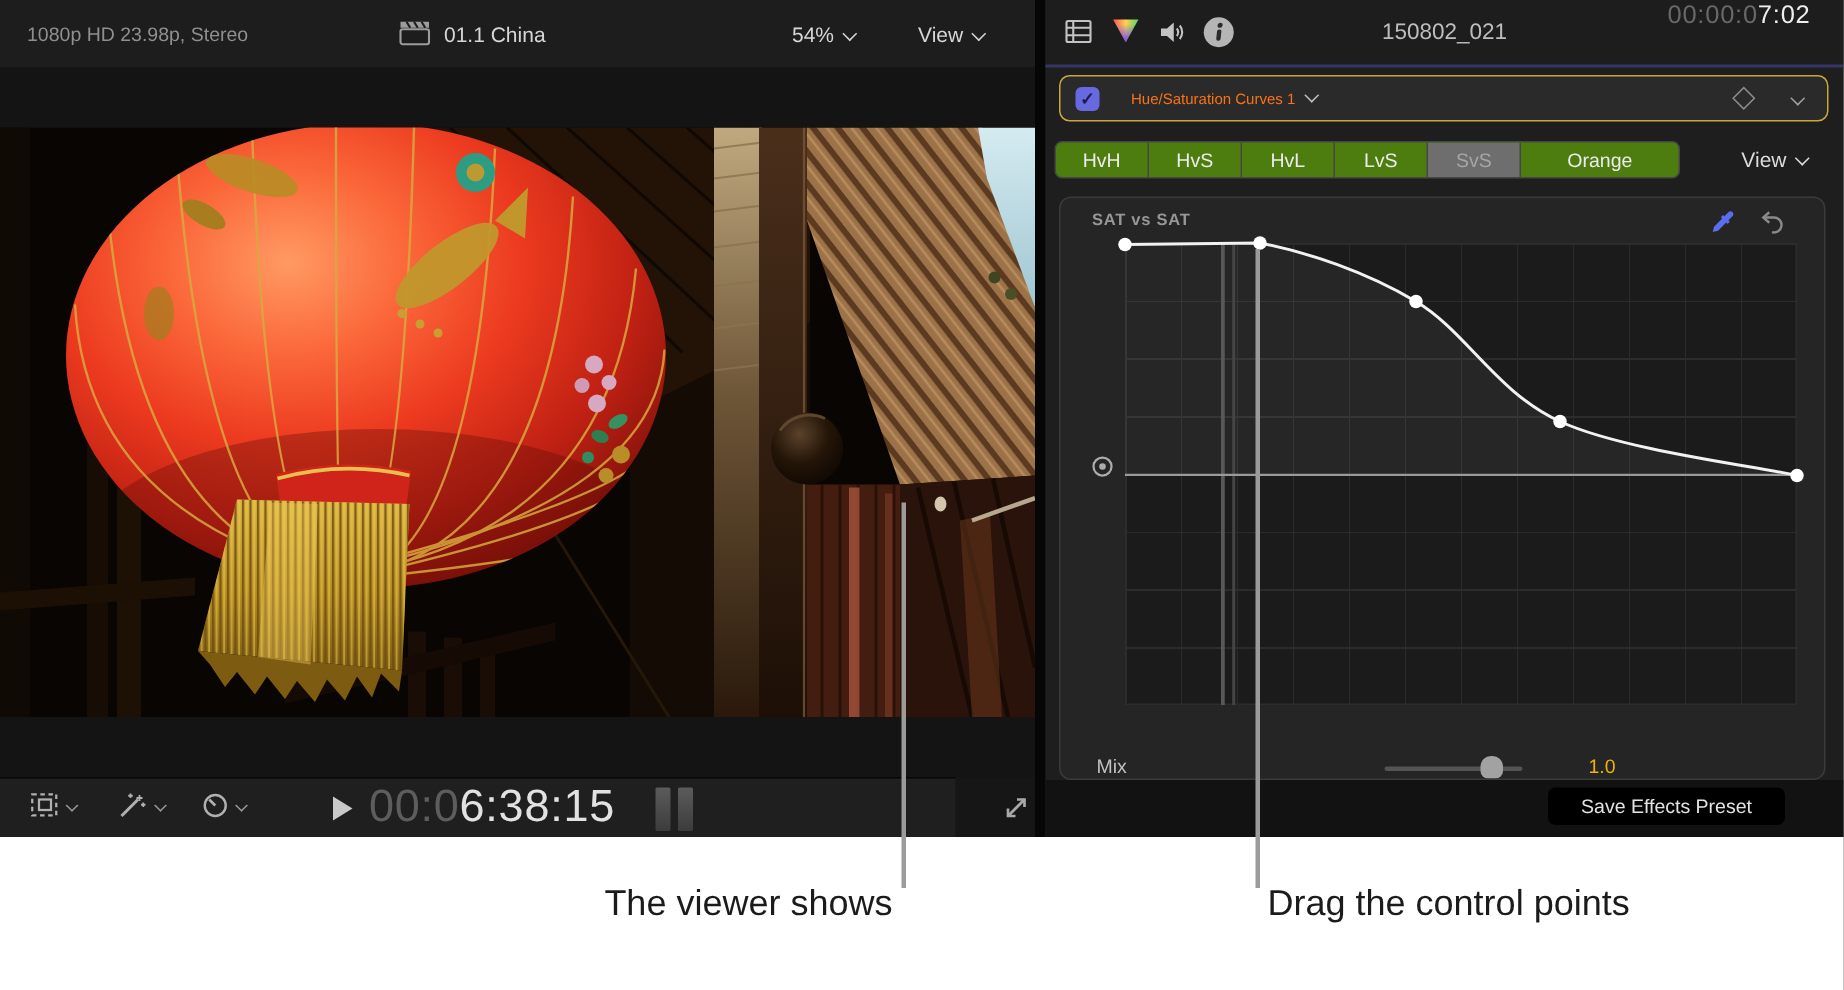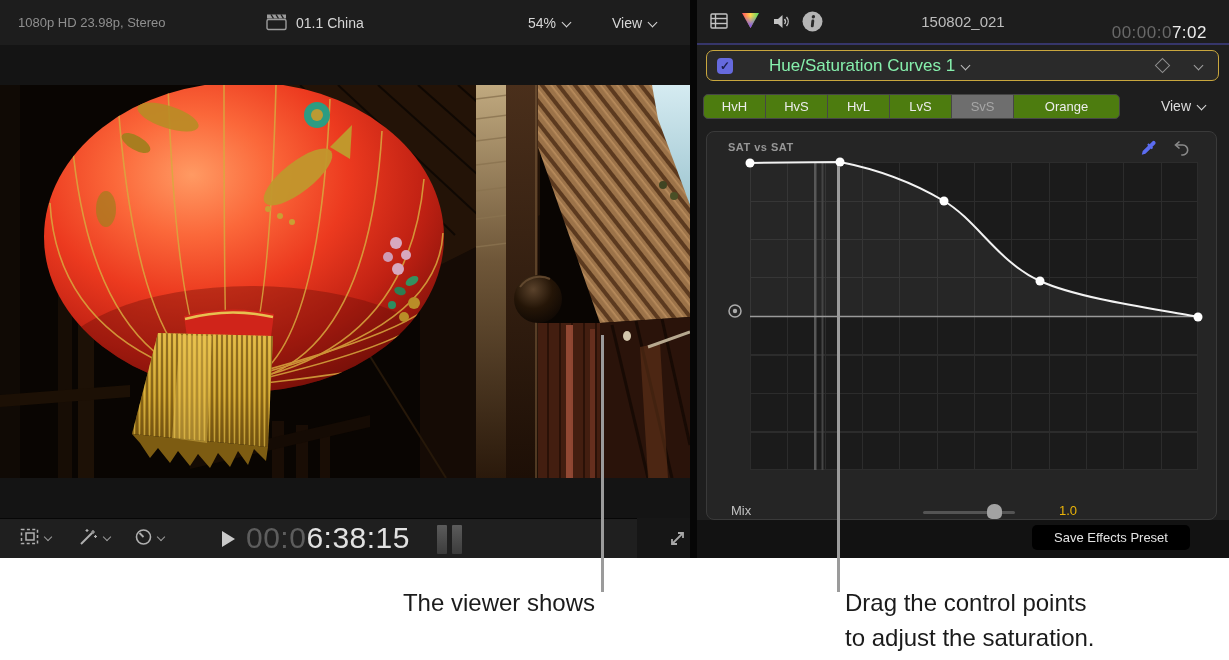--- a/index.html
+++ b/index.html
@@ -24,27 +24,27 @@
   .meter{position:absolute;top:6px;width:10px;height:29px;background:linear-gradient(#5b5b5b,#3c3c3c);border-radius:1px}
 
   
   #divider{position:absolute;left:690px;top:0;width:7px;height:558px;background:#060606}
 
   
   #inspector{position:absolute;left:697px;top:0;width:532px;height:558px;background:#1e1e1e}
   #inspector .topbar{height:43px}
   #indigo-line{position:absolute;left:0;top:43px;width:532px;height:2px;background:#36366a}
   #i-clipname{position:absolute;left:0;right:0;top:0;height:43px;display:flex;align-items:center;justify-content:center;color:#bdbdbd;font-size:15px}
-  #i-tc{position:absolute;right:22px;top:0;height:43px;display:flex;align-items:flex-end;font-size:17px}
+  #i-tc{position:absolute;right:22px;top:0;height:43px;display:flex;align-items:flex-start;font-size:17px}
   #i-tc .dim{color:#686868}
   #i-tc .lit{color:#ededed}
 
   #effect-row{position:absolute;left:9px;top:50px;width:511px;height:29px;background:#2a2a2a;border:1.5px solid #c9a73e;border-radius:7px;display:flex;align-items:center}
   #fx-check{width:16px;height:16px;margin-left:10px;background:#666ade;border-radius:4px;display:flex;align-items:center;justify-content:center;color:#1c1e4e;font-size:12px;font-weight:bold}
-  #fx-name{margin-left:36px;color:#86efac;font-size:17px}
+  #fx-name{margin-left:21px;color:#f97316;font-size:10px}
   #fx-name .chev{color:#bdbdbd}
   #fx-diamond{position:absolute;right:50px;width:9px;height:9px;border:1.5px solid #8d8d8d;transform:rotate(45deg)}
   #fx-chev{position:absolute;right:16px;color:#a0a0a0}
 
   #tabs{position:absolute;left:6px;top:94px;width:415px;height:23px;display:flex;border:1px solid #464646;border-radius:5px;background:#4d7c0f;overflow:hidden}
   .tab{flex:1;display:flex;align-items:center;justify-content:center;font-size:13px;color:#ececec;border-right:1px solid #464646}
   .tab:last-child{border-right:none;flex:1.72}
   .tab.selected{background:#6e6e6e;color:#a6a6a6}
   #tabs-view{position:absolute;right:24px;top:94px;height:23px;display:flex;align-items:center;color:#dcdcdc;font-size:14px}
 
@@ -435,14 +435,13 @@
   </div>
 </div>
 
 <div class="callout" id="callout-left"></div>
 <div class="callout" id="callout-right"></div>
 <div class="caption" id="caption-left">
   <span style="display:block">The viewer shows</span>
 </div>
 <div class="caption" id="caption-right">
   <span style="display:block">Drag the control points</span>
-  <span style="display:block">to adjust the saturation.</span>
 </div>
 
 </body></html>

